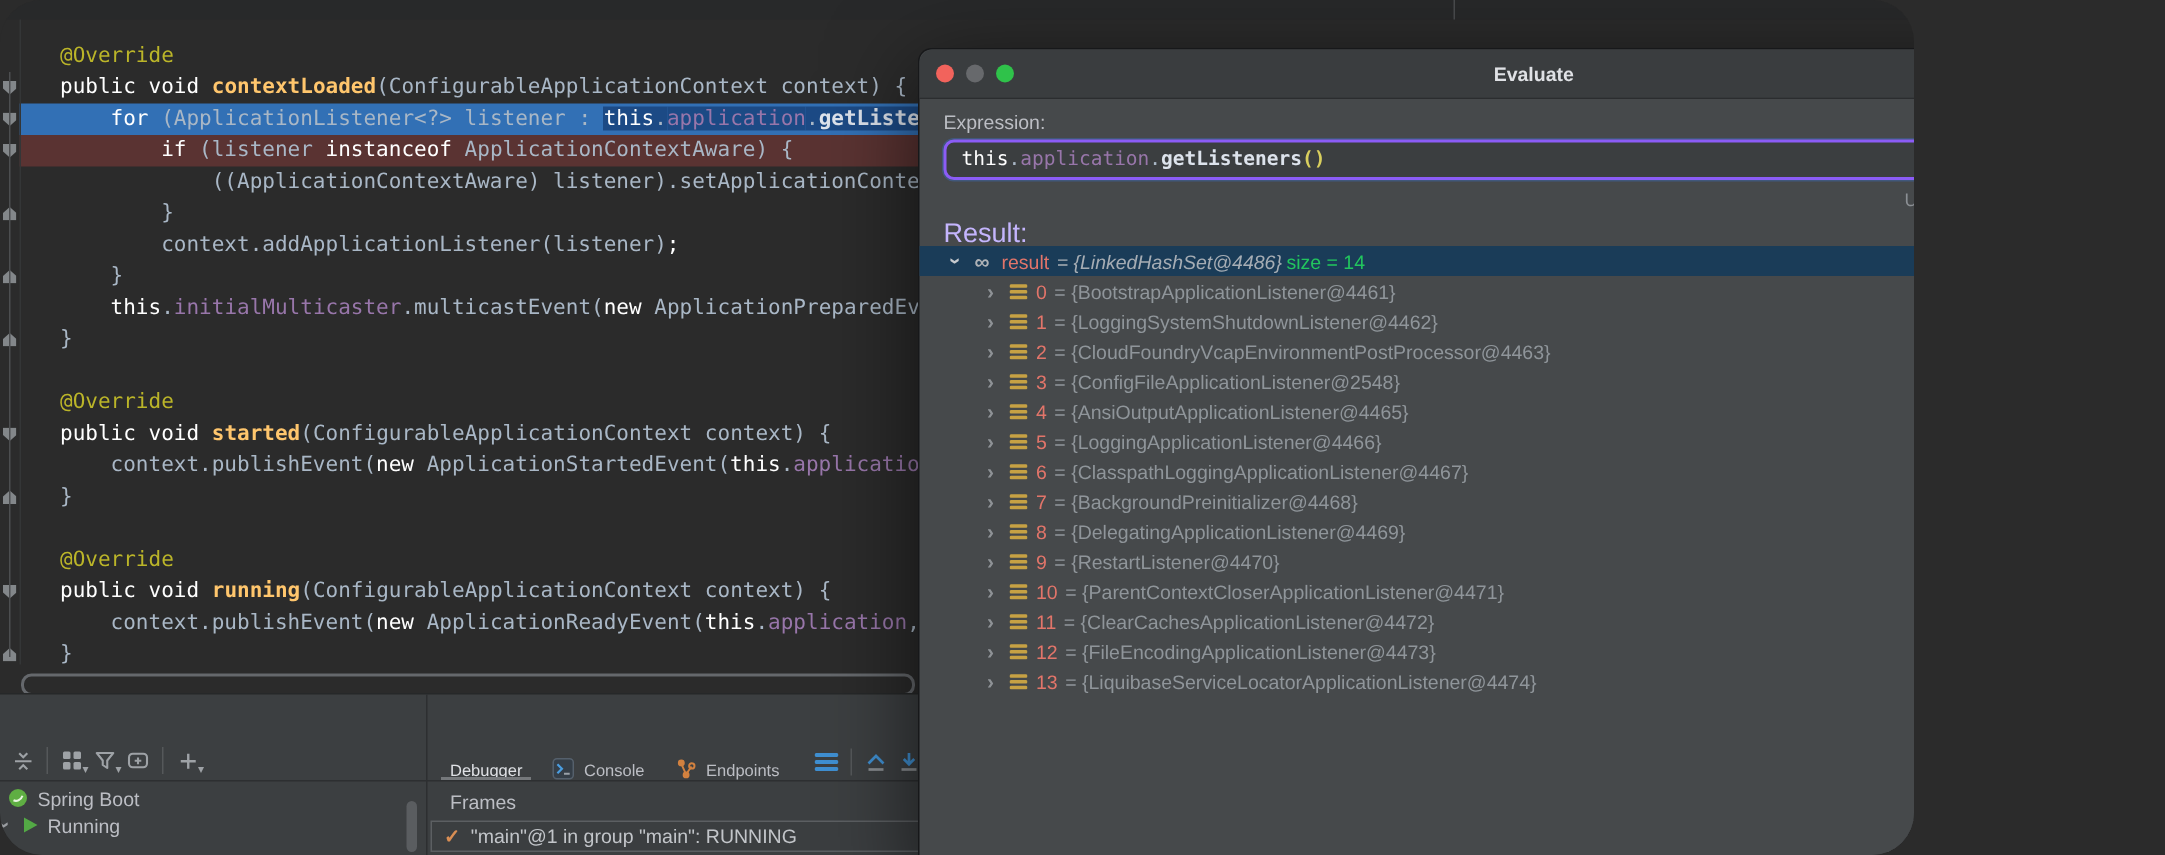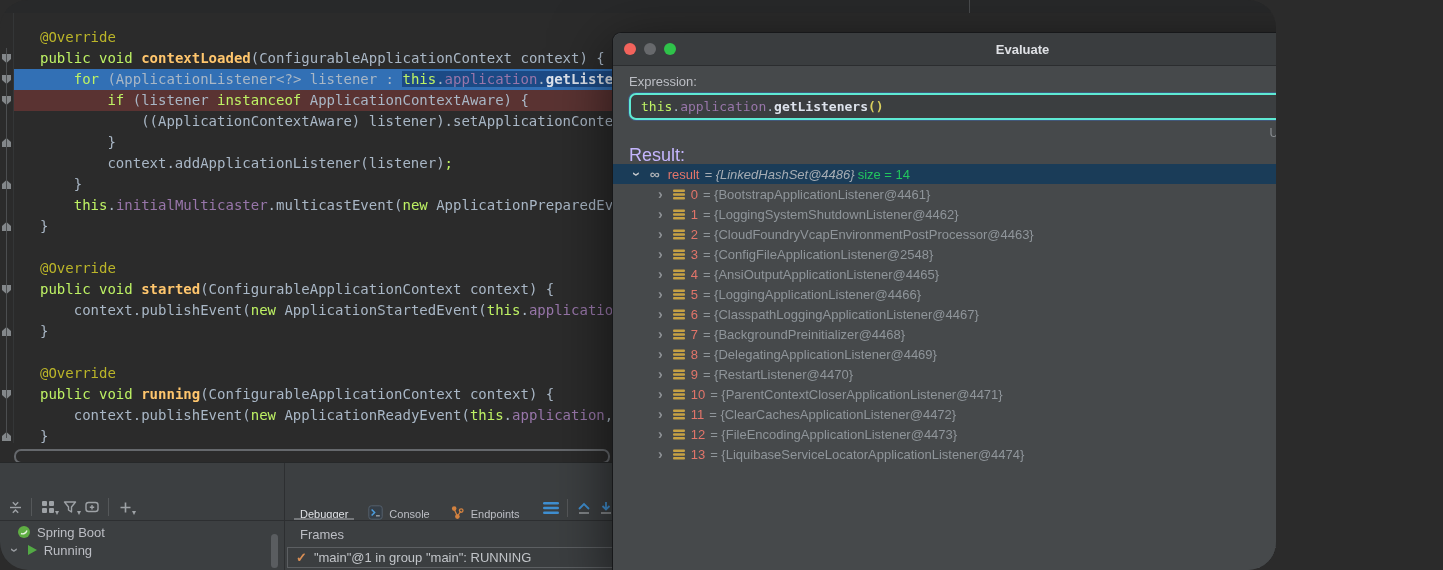--- a/index.html
+++ b/index.html
@@ -10,21 +10,21 @@
   #top-band{position:absolute;left:0;top:0;width:1443px;height:13px;background:#28292a;}
   #top-vline{position:absolute;left:969px;top:0;width:1px;height:13px;background:#4a4c4e;}
   #gutter-sep{position:absolute;left:13px;top:13px;width:1px;height:430px;background:#343637;}
   #gutter-line{position:absolute;left:6px;top:48px;width:1px;height:390px;background:#4c4e50;}
   #code-lines{position:absolute;left:0;top:0;width:1443px;height:447px;}
   .code-line{position:absolute;left:13px;right:0;height:21px;}
   .bg-exec{background:#3270b5;}
   .bg-break{background:#5a3332;}
   .code-text{font-family:"DejaVu Sans Mono",monospace;font-size:14px;line-height:21px;
     white-space:pre;padding-left:27px;color:#a9b7c6;}
-  .d{color:#a9b7c6}.kw{color:#bef264}.ann{color:#bbb529}
+  .d{color:#a9b7c6}.kw{color:#ffffff}.ann{color:#bbb529}
   .m{color:#ffc66d;font-weight:bold}.fld{color:#9876aa}
   .cmt{color:#7d8288;font-style:italic}
   .bright{color:#dde3ec;font-weight:bold}
   .sel{background:#1c4a85;}
   .fold{position:absolute;left:2px;width:9px;height:9px;background:#83878a;}
   .fold.down{clip-path:polygon(0 0,100% 0,100% 55%,50% 100%,0 55%);}
   .fold.up{clip-path:polygon(50% 0,100% 45%,100% 100%,0 100%,0 45%);}
   #hscroll{position:absolute;left:14px;top:449px;width:592px;height:11px;
     border:2px solid #65686c;border-radius:7px;background:transparent;}
 
@@ -40,40 +40,40 @@
   #tabs{position:absolute;left:290px;top:492px;height:28px;display:flex;align-items:stretch;z-index:2;}
   .tab{display:flex;align-items:flex-end;gap:6px;padding:0 10px;color:#bcbec4;font-size:11px;position:relative;}
   .tab.active{color:#dfe1e5;}
   .tab.active:after{content:"";position:absolute;left:4px;right:4px;bottom:0;height:2px;background:#75787b;}
   #tab-icons{position:absolute;left:540px;top:497px;display:flex;align-items:center;z-index:2;}
   #frames-label{position:absolute;left:300px;top:527px;font-size:13px;color:#bcbec4;z-index:2;}
   #thread-row{position:absolute;left:287px;top:547px;width:1150px;height:21px;z-index:2;
     border:1px solid #5c5f62;background:#3b3e40;display:flex;align-items:center;gap:7px;
     padding-left:8px;font-size:13px;color:#c2c5c9;box-sizing:border-box;}
   .check{color:#d98e54;font-weight:bold;}
-  .run-row{position:absolute;left:12px;width:283px;height:18px;display:flex;align-items:center;
+  .run-row{position:absolute;left:0;width:283px;height:18px;display:flex;align-items:center;
     font-size:13px;color:#bcbec4;z-index:2;}
   .run-row.selected{background:#173a56;color:#dfe1e5;font-weight:bold;}
   .chev{color:#9a9da1;font-size:14px;font-weight:bold;line-height:1;}
   .chev.open{display:inline-block;transform:rotate(90deg);}
   #tree-scroll{position:absolute;left:271px;top:534px;width:7px;height:34px;border-radius:4px;
     background:#5a5d60;z-index:3;}
 
   
   #dialog{position:absolute;left:612px;top:32px;width:821px;height:556px;z-index:10;
     background:#46494b;border:1px solid #17181a;border-bottom:none;border-radius:9px 9px 0 0;
     box-shadow:0 14px 60px rgba(0,0,0,.6);box-sizing:border-box;}
   #titlebar{height:32px;background:#3a3d3f;border-bottom:1px solid #2b2d2f;
     border-radius:9px 9px 0 0;display:flex;align-items:center;justify-content:center;position:relative;}
   .light{position:absolute;top:10px;width:12px;height:12px;border-radius:50%;}
   #title{color:#dfe1e5;font-size:13px;font-weight:bold;}
   #expr-label{position:absolute;left:16px;top:41px;font-size:13px;color:#bcbec4;}
   #lang{position:absolute;right:6px;top:41px;font-size:13px;color:#9da1a6;}
   #field{position:absolute;left:16px;top:60px;width:798px;height:27px;box-sizing:border-box;
-    background:#3b3e40;border:2px solid #5eead4;border-radius:7px;display:flex;align-items:center;
+    background:#3b3e40;border:2px solid #8b5cf6;border-radius:7px;display:flex;align-items:center;
     box-shadow:0 0 0 1px rgba(58,118,216,.35);}
   #expr-code{flex:1;padding-left:10px;font-family:"DejaVu Sans Mono",monospace;font-size:13px;white-space:pre;}
   .paren{color:#d9cf5e;font-weight:bold;}
   #expand-btn{width:24px;text-align:center;color:#9da1a6;font-size:13px;}
   #expand-btn span{display:inline-block;transform:rotate(-45deg);}
   #combo-arrow{width:24px;align-self:stretch;border-left:1px solid #2e3031;background:#45484b;
     display:flex;align-items:center;justify-content:center;color:#c6c9cd;font-size:11px;
     border-radius:0 5px 5px 0;}
   #hint{position:absolute;right:6px;top:93px;font-size:12px;color:#8b8f94;}
   #result-label{position:absolute;left:16px;top:112px;font-size:18px;color:#c4b5fd;}

